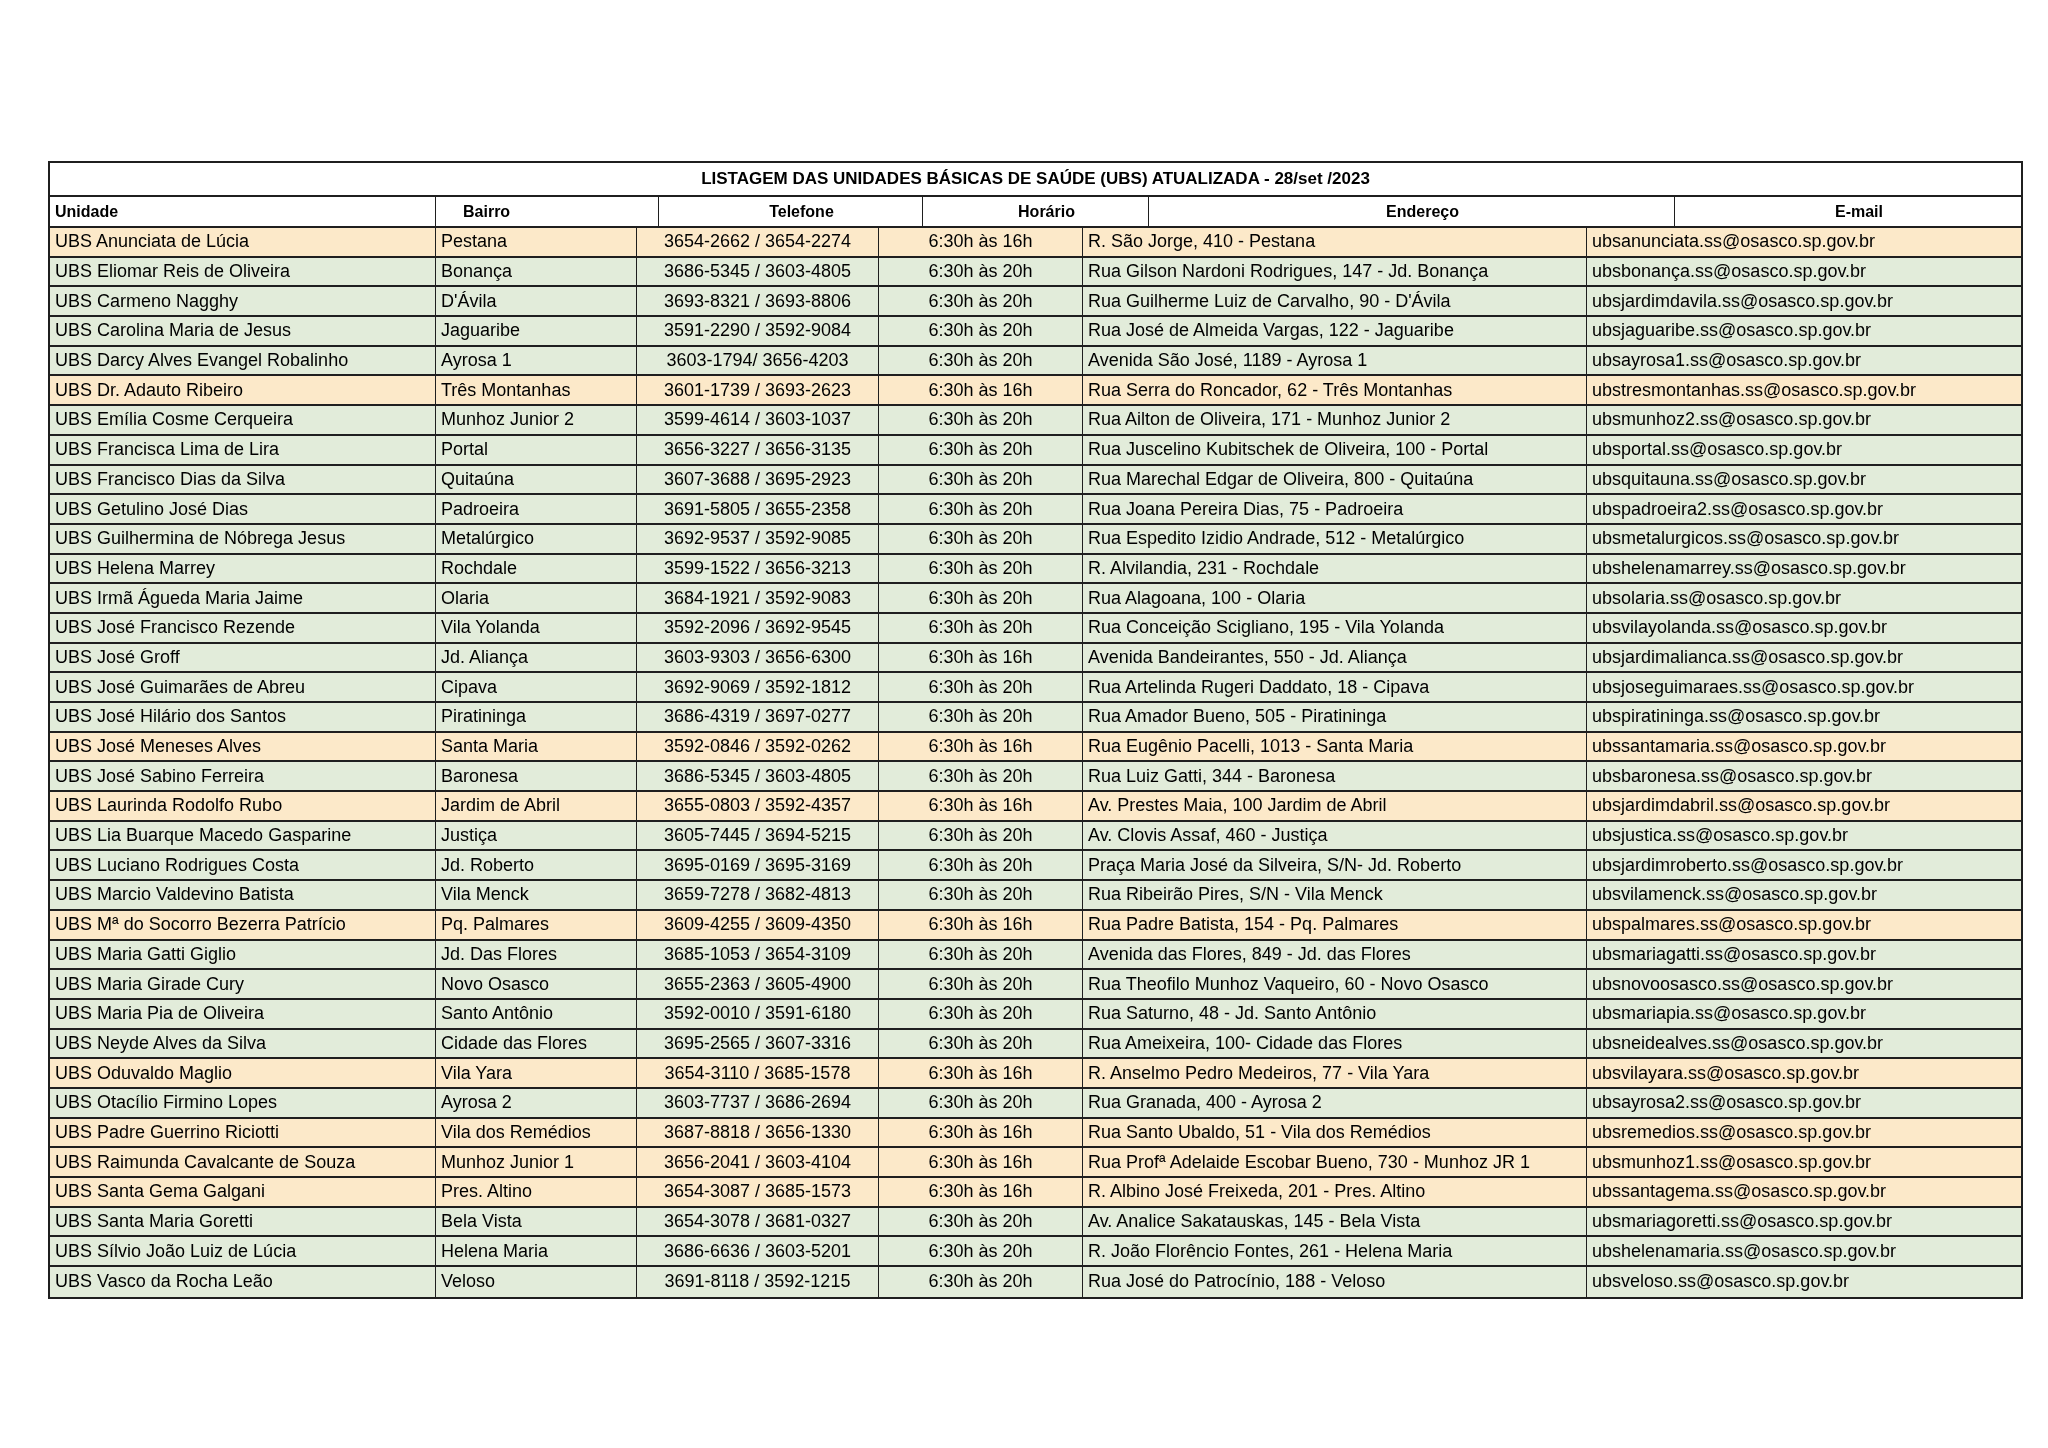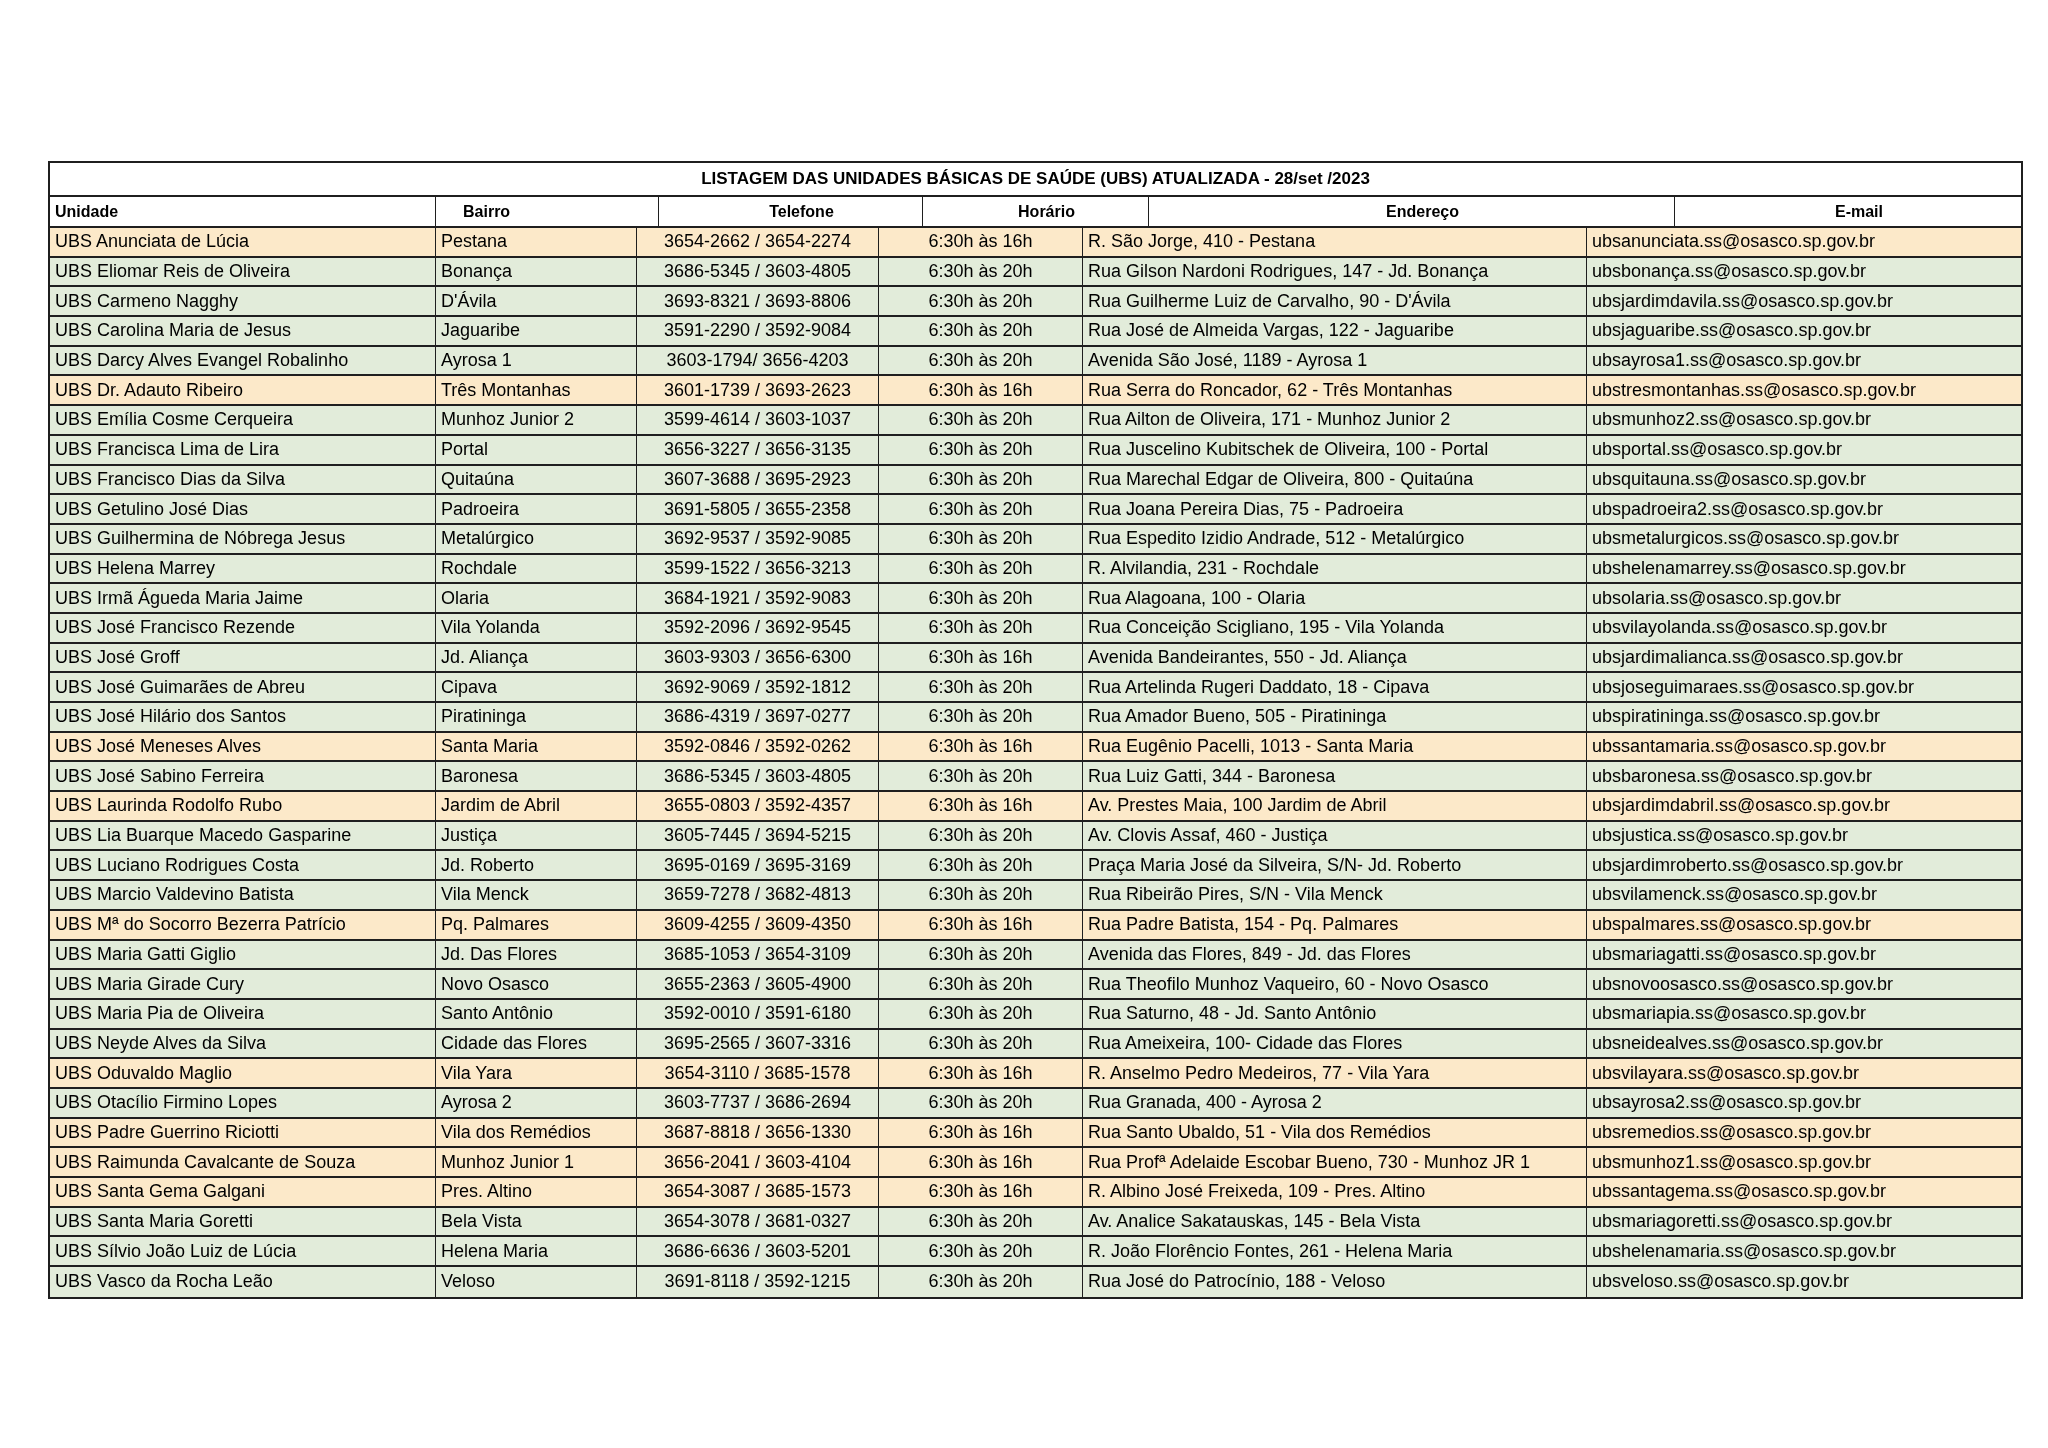--- a/index.html
+++ b/index.html
@@ -333,21 +333,21 @@
     <div class="cell center">3656-2041 / 3603-4104</div>
     <div class="cell center">6:30h às 16h</div>
     <div class="cell">Rua Profª Adelaide Escobar Bueno, 730 - Munhoz JR 1</div>
     <div class="cell">ubsmunhoz1.ss@osasco.sp.gov.br</div>
   </div>
         <div class="grid-row data-row yellow">
     <div class="cell">UBS Santa Gema Galgani</div>
     <div class="cell">Pres. Altino</div>
     <div class="cell center">3654-3087 / 3685-1573</div>
     <div class="cell center">6:30h às 16h</div>
-    <div class="cell">R. Albino José Freixeda, 109 - Pres. Altino</div>
+    <div class="cell">R. Albino José Freixeda, 201 - Pres. Altino</div>
     <div class="cell">ubssantagema.ss@osasco.sp.gov.br</div>
   </div>
         <div class="grid-row data-row green">
     <div class="cell">UBS Santa Maria Goretti</div>
     <div class="cell">Bela Vista</div>
     <div class="cell center">3654-3078 / 3681-0327</div>
     <div class="cell center">6:30h às 20h</div>
     <div class="cell">Av. Analice Sakatauskas, 145 - Bela Vista</div>
     <div class="cell">ubsmariagoretti.ss@osasco.sp.gov.br</div>
   </div>

